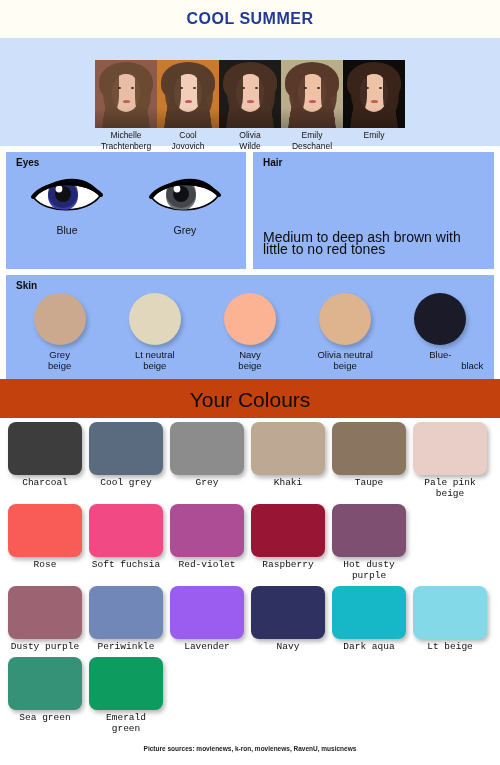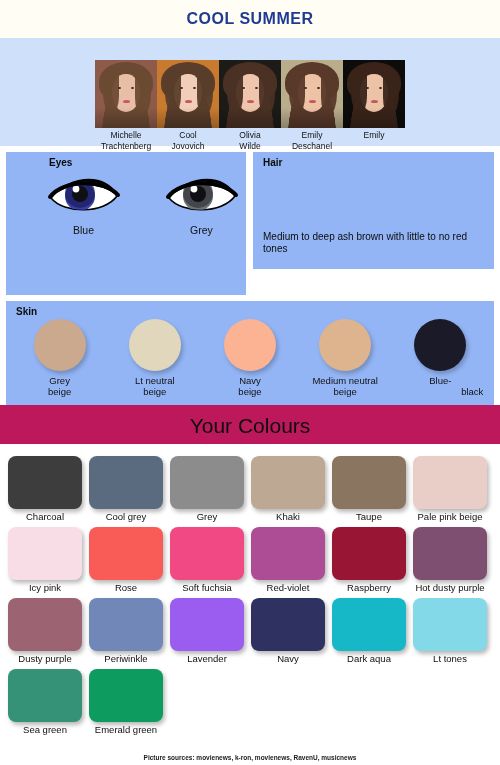--- a/index.html
+++ b/index.html
@@ -49,21 +49,21 @@
   
   .mid-row {
     display: flex; gap: 7px;
     padding: 6px 6px 0 6px;
     background: #ffffff;
   }
   .panel {
     background: #93b5f5;
     position: relative;
   }
-  .panel-eyes { width: 240px; height: 143px; padding-left: 33px; }
+  .panel-eyes { width: 240px; height: 117px; }
   .panel-hair { width: 241px; height: 117px; }
   .panel-label {
     font-size: 10px; font-weight: bold; color: #0c0c0c;
     padding: 5px 0 0 10px;
   }
   .eyes-wrap {
     display: flex; justify-content: center; gap: 42px;
     margin-top: 6px;
   }
   .eye-item { width: 76px; text-align: center; }
@@ -78,21 +78,21 @@
         rgba(0,0,0,0.10) 1px, rgba(0,0,0,0.10) 3px,
         rgba(255,255,255,0.05) 3px, rgba(255,255,255,0.05) 5px),
       repeating-linear-gradient(66deg,
         rgba(0,0,0,0.18) 0px, rgba(0,0,0,0.18) 4px,
         rgba(255,255,255,0.08) 4px, rgba(255,255,255,0.08) 9px),
       linear-gradient(100deg, #6b553f 0%, #7d6murky 0%, #7a6348 18%,
         #5e4a36 42%, #6d5a43 58%, #3a2d21 78%, #241c14 100%);
     position: relative;
   }
   .hair-text {
-    font-size: 10px; color: #0c0c0c; line-height: 12px;
+    font-size: 14px; color: #0c0c0c; line-height: 12px;
     margin: 3px 0 0 10px; width: 222px; font-weight: 500;
   }
 
   
   .skin-panel {
     margin: 6px 6px 0 6px;
     background: #93b5f5;
     height: 104px;
     position: relative;
   }
@@ -106,23 +106,23 @@
     margin: 0 auto;
     box-shadow: 2px 3px 4px rgba(0,0,0,0.22);
   }
   .skin-cap {
     font-size: 9.5px; color: #111; line-height: 11px; margin-top: 4px;
   }
 
   
   .colours-head {
     text-align: center; font-size: 21px; color: #0d0d0d;
-    font-weight: 400; padding: 9px 0 6px 0; background: #be185d;
-  }
-  .sw-grid { padding: 12px 8px; }
+    font-weight: 400; padding: 9px 0 6px 0; background: #c2410c;
+  }
+  .sw-grid { padding: 4px 8px; font-family: Liberation Mono, monospace; }
   .sw-row {
     display: flex; gap: 7px; margin-bottom: 5px;
   }
   .sw-cell { width: 74px; }
   .sw-chip {
     width: 74px; height: 53px; border-radius: 8px;
     box-shadow: 2px 3px 4px rgba(0,0,0,0.28);
   }
   .sw-cap {
     font-size: 9.5px; color: #0f0f0f; text-align: center;
@@ -281,21 +281,21 @@
         <div class="skin-cap">Lt neutral</div>
         <div class="skin-cap" style="margin-top: 0px;">beige</div>
       </div>
       <div class="skin-item">
         <div class="skin-dot" style="background: rgb(251, 179, 148);"></div>
         <div class="skin-cap">Navy</div>
         <div class="skin-cap" style="margin-top: 0px;">beige</div>
       </div>
       <div class="skin-item">
         <div class="skin-dot" style="background: rgb(221, 180, 141);"></div>
-        <div class="skin-cap">Medium neutral</div>
+        <div class="skin-cap">Olivia neutral</div>
         <div class="skin-cap" style="margin-top: 0px;">beige</div>
       </div>
       <div class="skin-item">
         <div class="skin-dot" style="background: rgb(26, 26, 40);"></div>
         <div class="skin-cap">Blue-</div>
         <div class="skin-cap" style="margin-top: 0px; text-align: right;">black</div>
       </div>
     </div>
 </div>
 
@@ -322,24 +322,20 @@
         <div class="sw-chip" style="background: rgb(138, 117, 96);"></div>
         <div class="sw-cap">Taupe</div>
       </div>
       <div class="sw-cell">
         <div class="sw-chip" style="background: rgb(232, 206, 199);"></div>
         <div class="sw-cap">Pale pink beige</div>
       </div>
     </div>
     <div class="sw-row">
       <div class="sw-cell">
-        <div class="sw-chip" style="background: rgb(248, 221, 230);"></div>
-        <div class="sw-cap">Icy pink</div>
-      </div>
-      <div class="sw-cell">
         <div class="sw-chip" style="background: rgb(249, 91, 86);"></div>
         <div class="sw-cap">Rose</div>
       </div>
       <div class="sw-cell">
         <div class="sw-chip" style="background: rgb(240, 73, 132);"></div>
         <div class="sw-cap">Soft fuchsia</div>
       </div>
       <div class="sw-cell">
         <div class="sw-chip" style="background: rgb(172, 77, 150);"></div>
         <div class="sw-cap">Red-violet</div>
@@ -369,21 +365,21 @@
       <div class="sw-cell">
         <div class="sw-chip" style="background: rgb(47, 49, 96);"></div>
         <div class="sw-cap">Navy</div>
       </div>
       <div class="sw-cell">
         <div class="sw-chip" style="background: rgb(22, 184, 200);"></div>
         <div class="sw-cap">Dark aqua</div>
       </div>
       <div class="sw-cell">
         <div class="sw-chip" style="background: rgb(132, 217, 232);"></div>
-        <div class="sw-cap">Lt tones</div>
+        <div class="sw-cap">Lt beige</div>
       </div>
     </div>
     <div class="sw-row">
       <div class="sw-cell">
         <div class="sw-chip" style="background: rgb(53, 146, 119);"></div>
         <div class="sw-cap">Sea green</div>
       </div>
       <div class="sw-cell">
         <div class="sw-chip" style="background: rgb(14, 155, 95);"></div>
         <div class="sw-cap">Emerald green</div>

